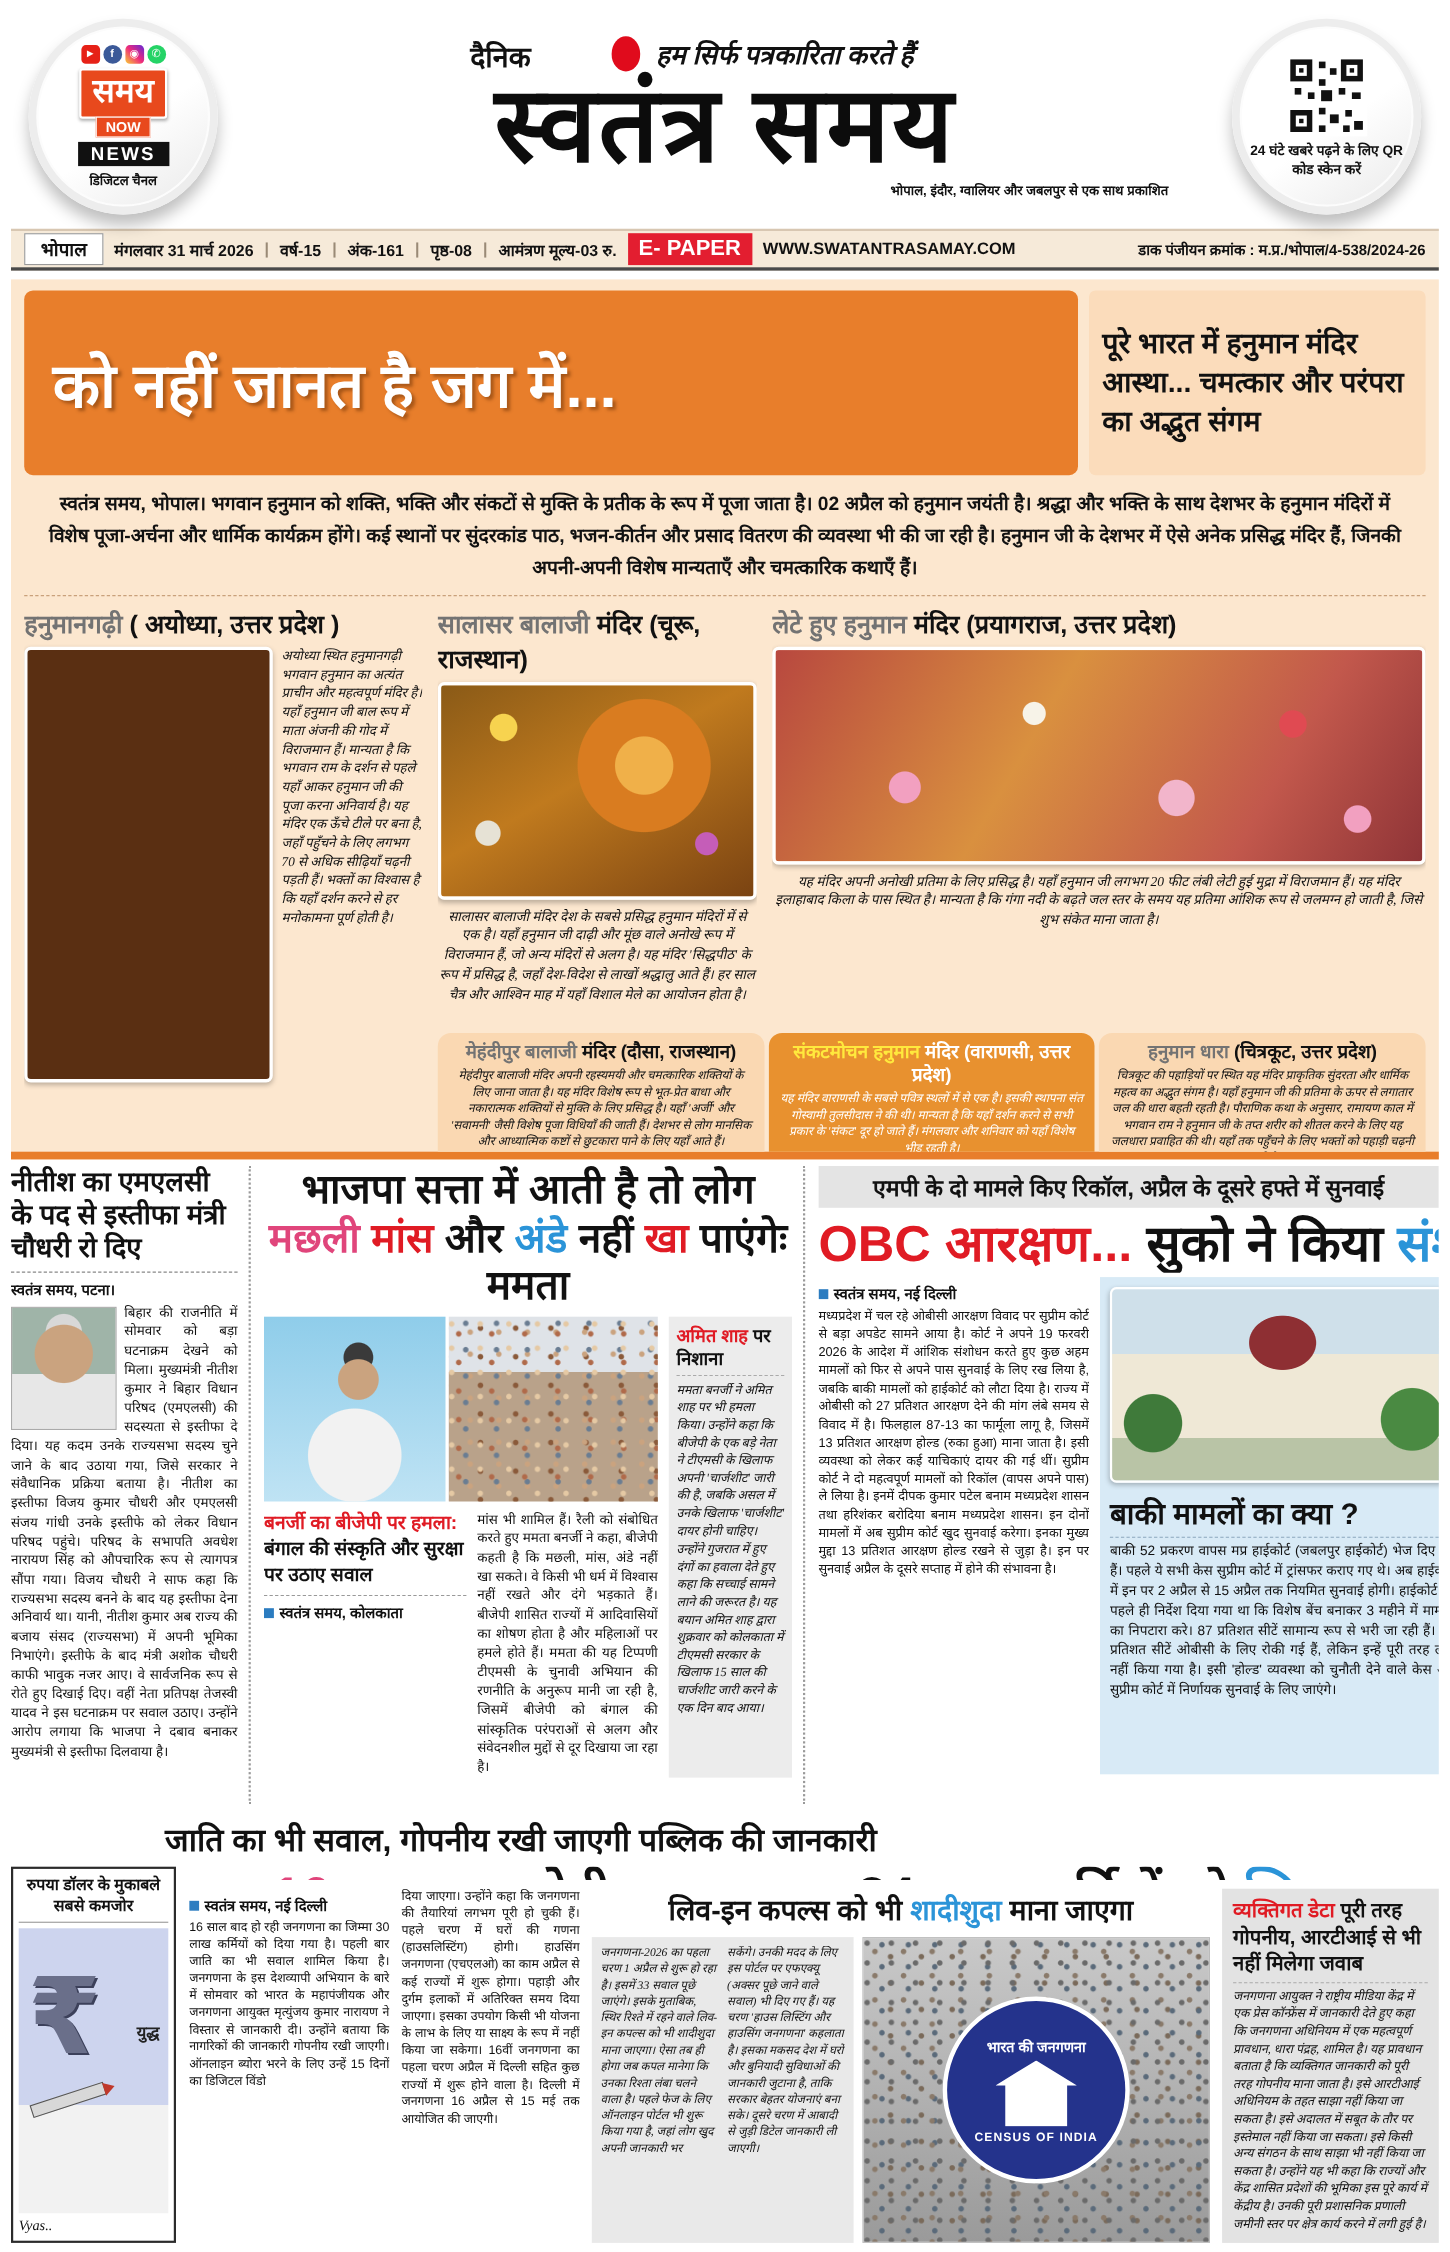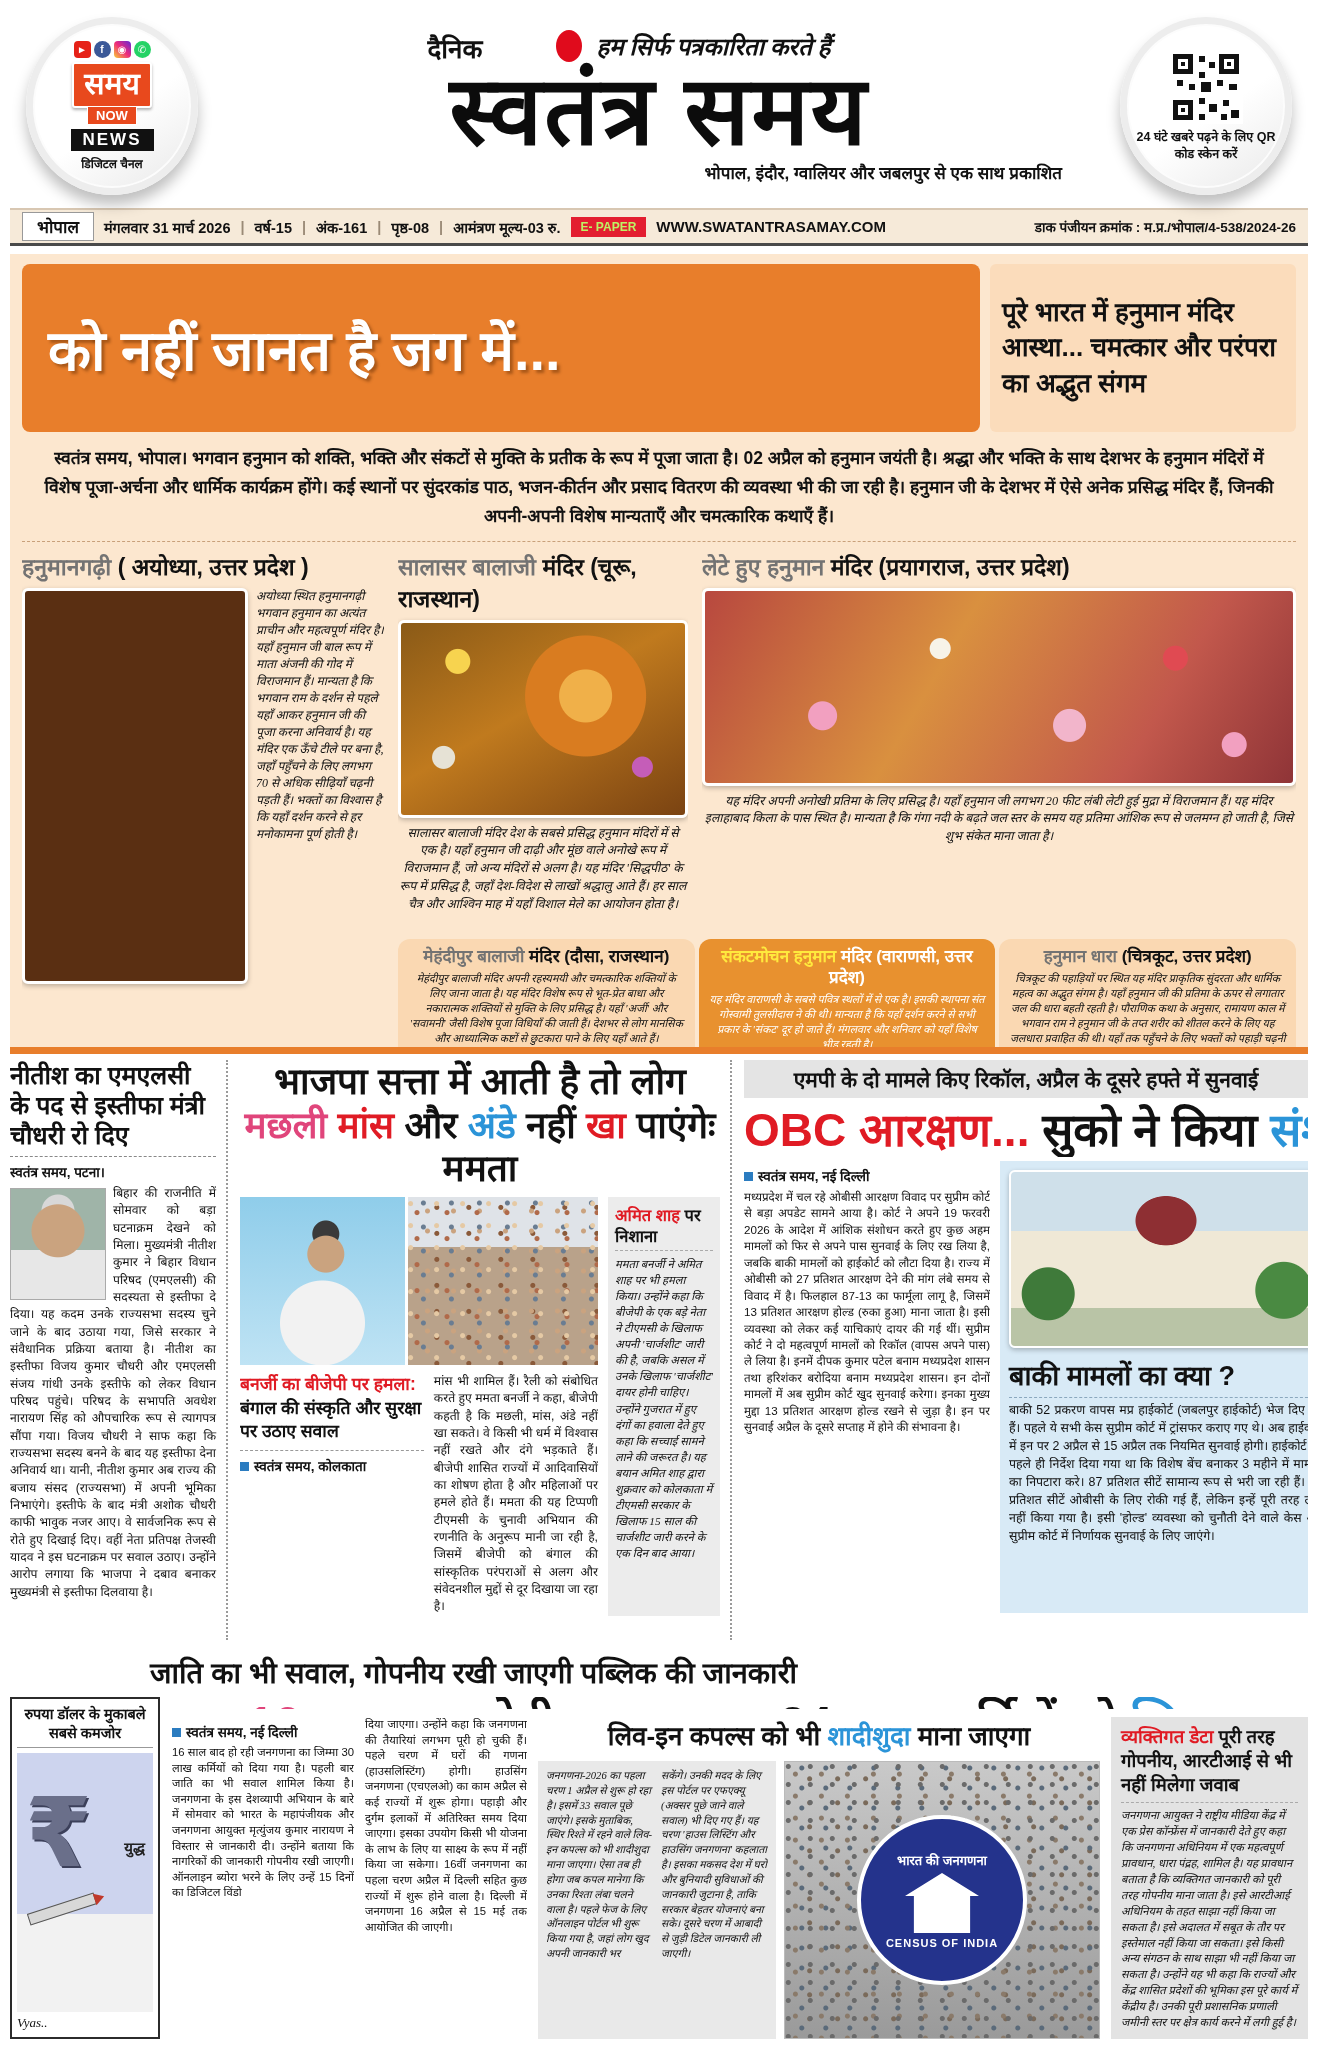--- a/index.html
+++ b/index.html
@@ -30,33 +30,33 @@
   .logo-now { background:#e8491d; color:#fff; font-weight:800; font-size:13px; padding:1px 8px; margin-top:-4px; border:1px solid #fff; }
   .logo-news { background:#111; color:#fff; font-weight:800; font-size:17px; letter-spacing:2px; padding:1px 12px; margin-top:2px; }
   .logo-sub { font-size:12px; font-weight:700; margin-top:2px; }
 
   .mast-center { flex:1; text-align:center; position:relative; }
   .mast-topline { display:flex; align-items:flex-end; justify-content:center; gap:14px; height:34px; }
   .daily { font-weight:800; font-size:26px; position:relative; top:4px; left:-60px; }
   .red-dot { width:26px; height:32px; background:#e00b1c; border-radius:50%; display:inline-block; }
   .tagline { font-family:"Liberation Serif","DejaVu Serif",serif; font-style:italic; font-weight:800; font-size:24px; }
   .paper-title { font-size:96px; line-height:1.02; font-weight:800; letter-spacing:2px; color:#0c0c0c; }
-  .mast-sub { font-size:17px; font-weight:800; margin-top:2px; padding-right:40px; text-align:right; }
+  .mast-sub { font-size:12px; font-weight:800; margin-top:2px; padding-right:40px; text-align:right; }
 
   .qr-text { font-size:12.5px; font-weight:800; text-align:center; line-height:1.3; margin-top:3px; }
 
   
   .infobar {
     margin:2px 10px 0 10px; height:38px; background:#f6ead9;
     border-top:2px solid #d8c7b2; border-bottom:3px solid #4a4a4a;
     display:flex; align-items:center; gap:10px; padding:0 12px; font-size:14.5px; font-weight:700;
   }
   .city-box { background:#fff; border:1px solid #999; padding:2px 14px; font-size:17px; font-weight:800; }
   .ib-sep { color:#9a8a76; }
-  .epaper { background:#e31e30; color:#bef264; font-weight:800; padding:3px 10px; font-size:12px; }
+  .epaper { background:#e31e30; color:#ffffff; font-weight:800; padding:3px 10px; font-size:20px; }
   .website { font-weight:800; font-size:15px; }
   .postal { margin-left:auto; font-size:13.5px; font-weight:700; }
 
   
   .hanuman { margin:8px 10px 0 10px; background:#fce7cf; border-bottom:7px solid #e87e2b; padding:10px 12px 6px; height:800px; }
   .lead-row { display:flex; gap:10px; height:168px; }
   .lead-head {
     flex:1; background:#e87e2b; border-radius:8px; color:#fff;
     font-size:56px; font-weight:800; display:flex; align-items:center; padding-left:26px;
     text-shadow:3px 3px 3px rgba(90,40,0,.45); white-space:nowrap; overflow:hidden;

